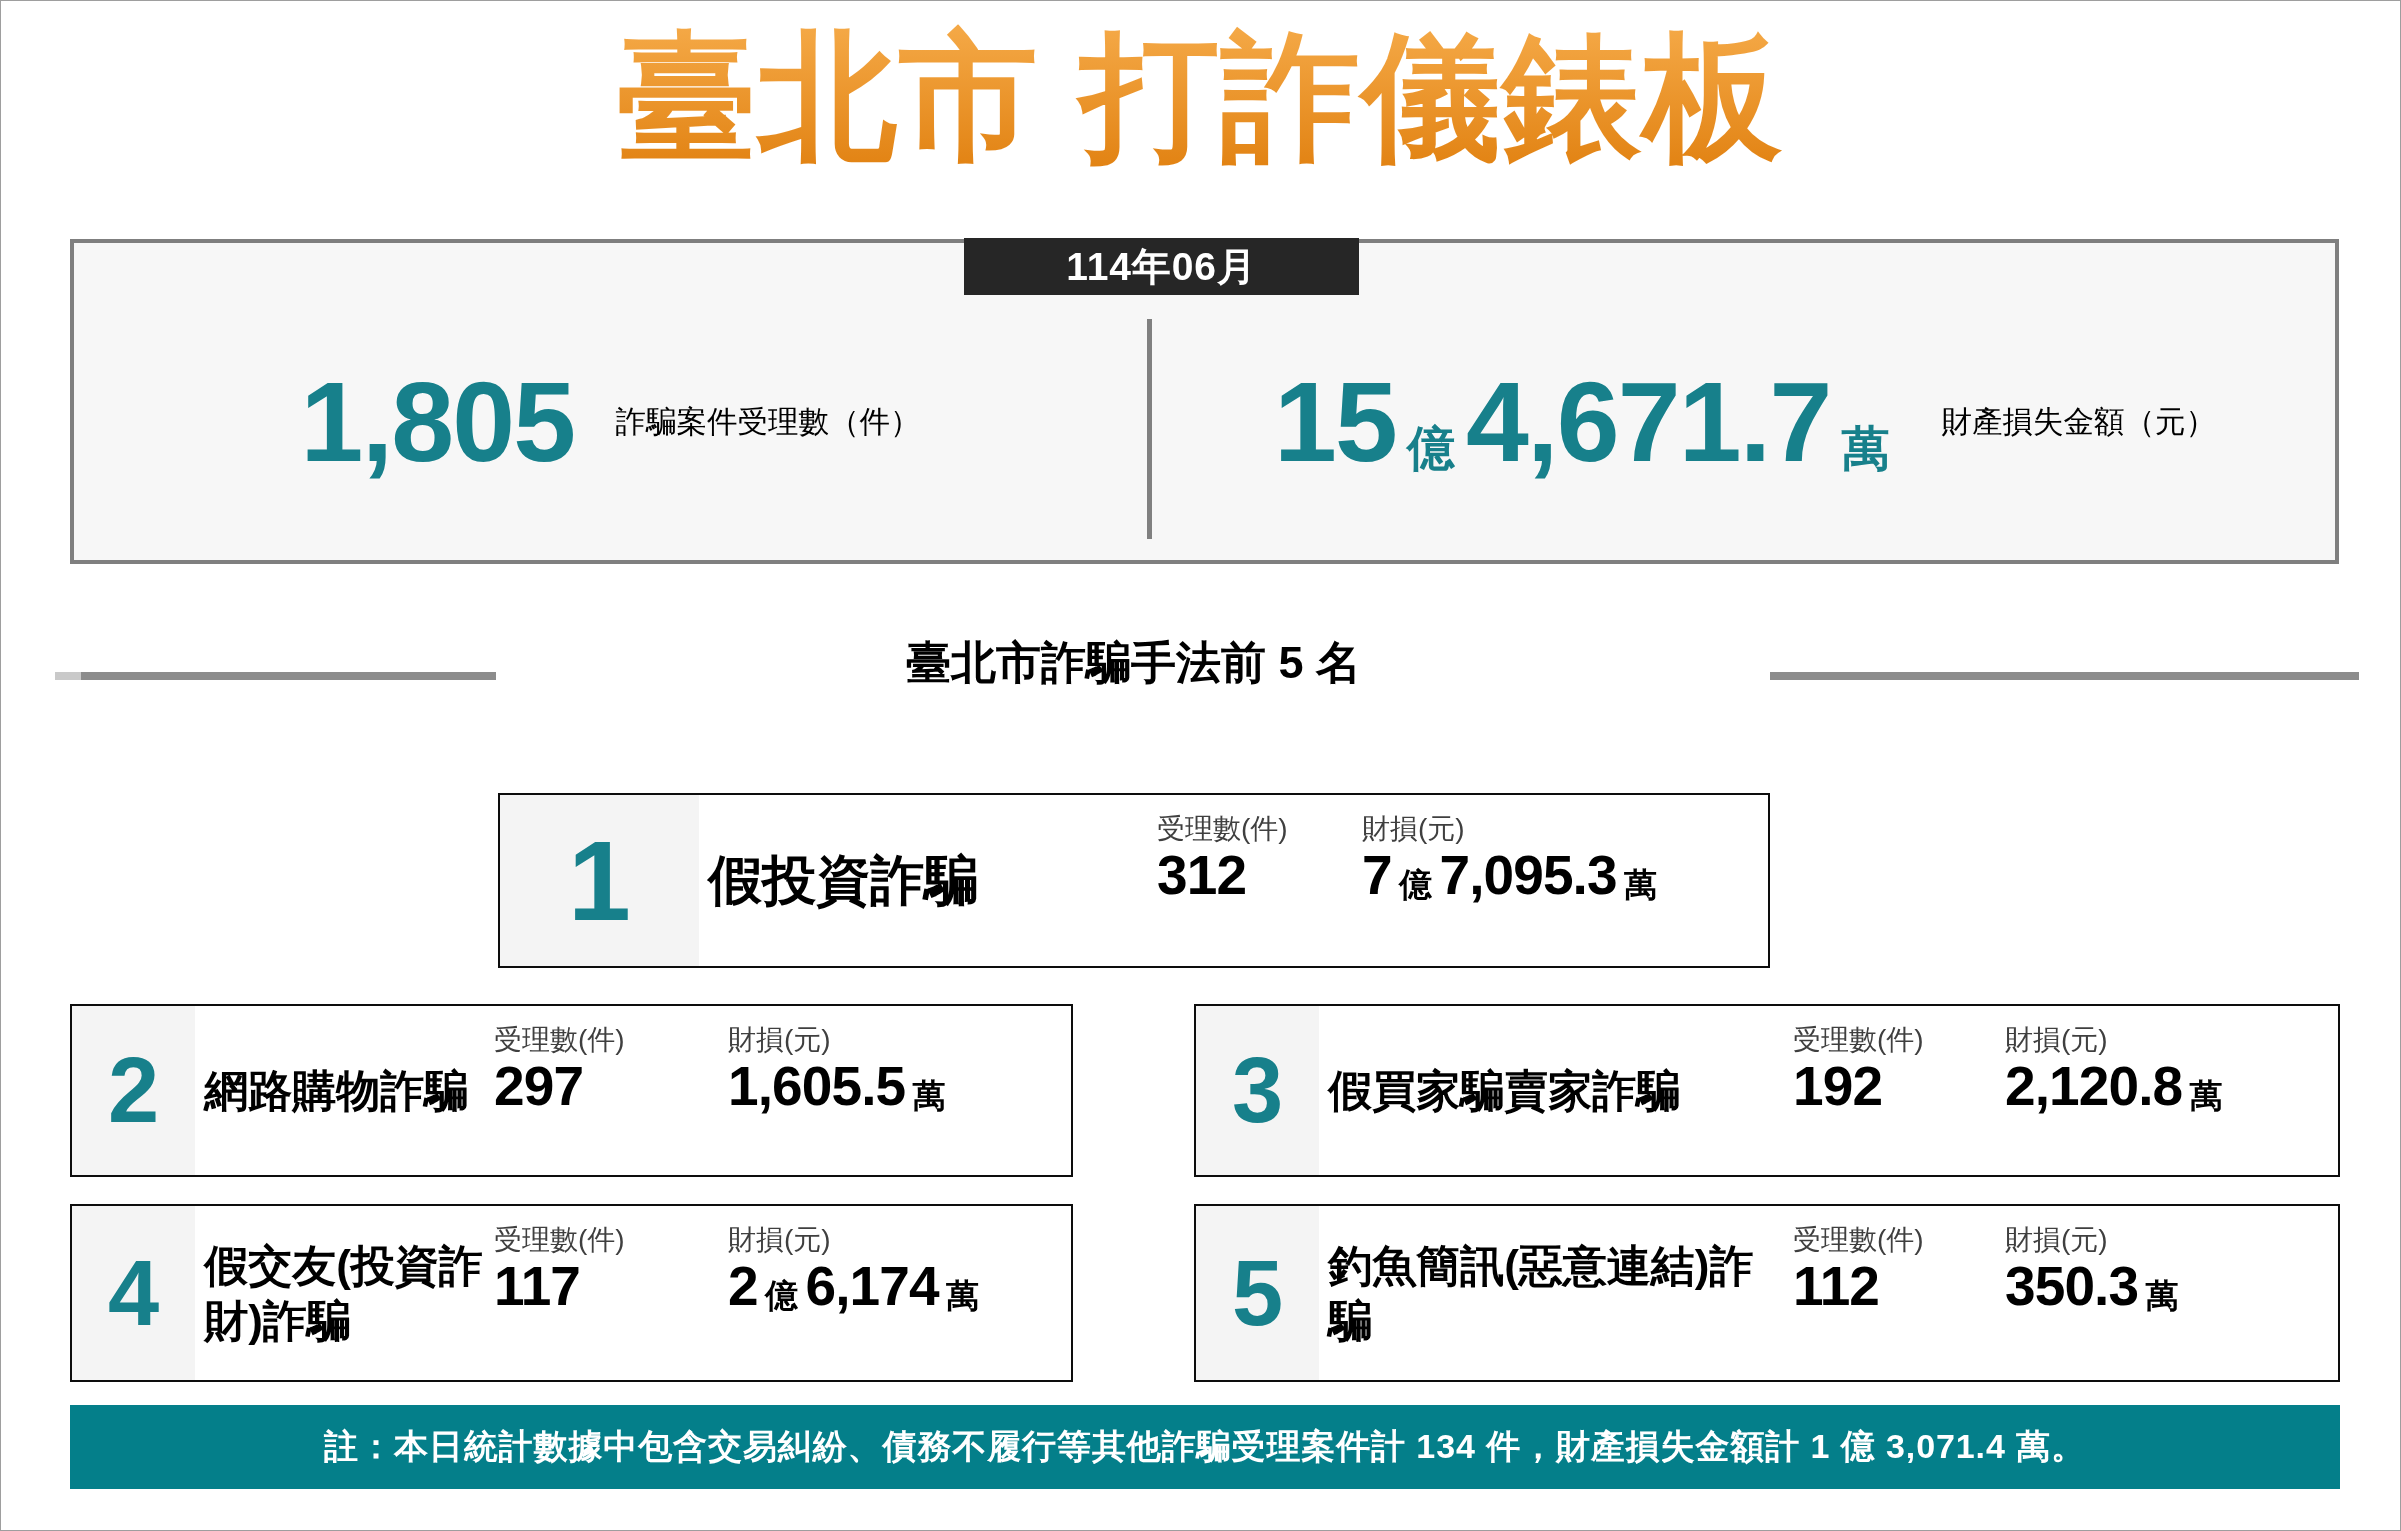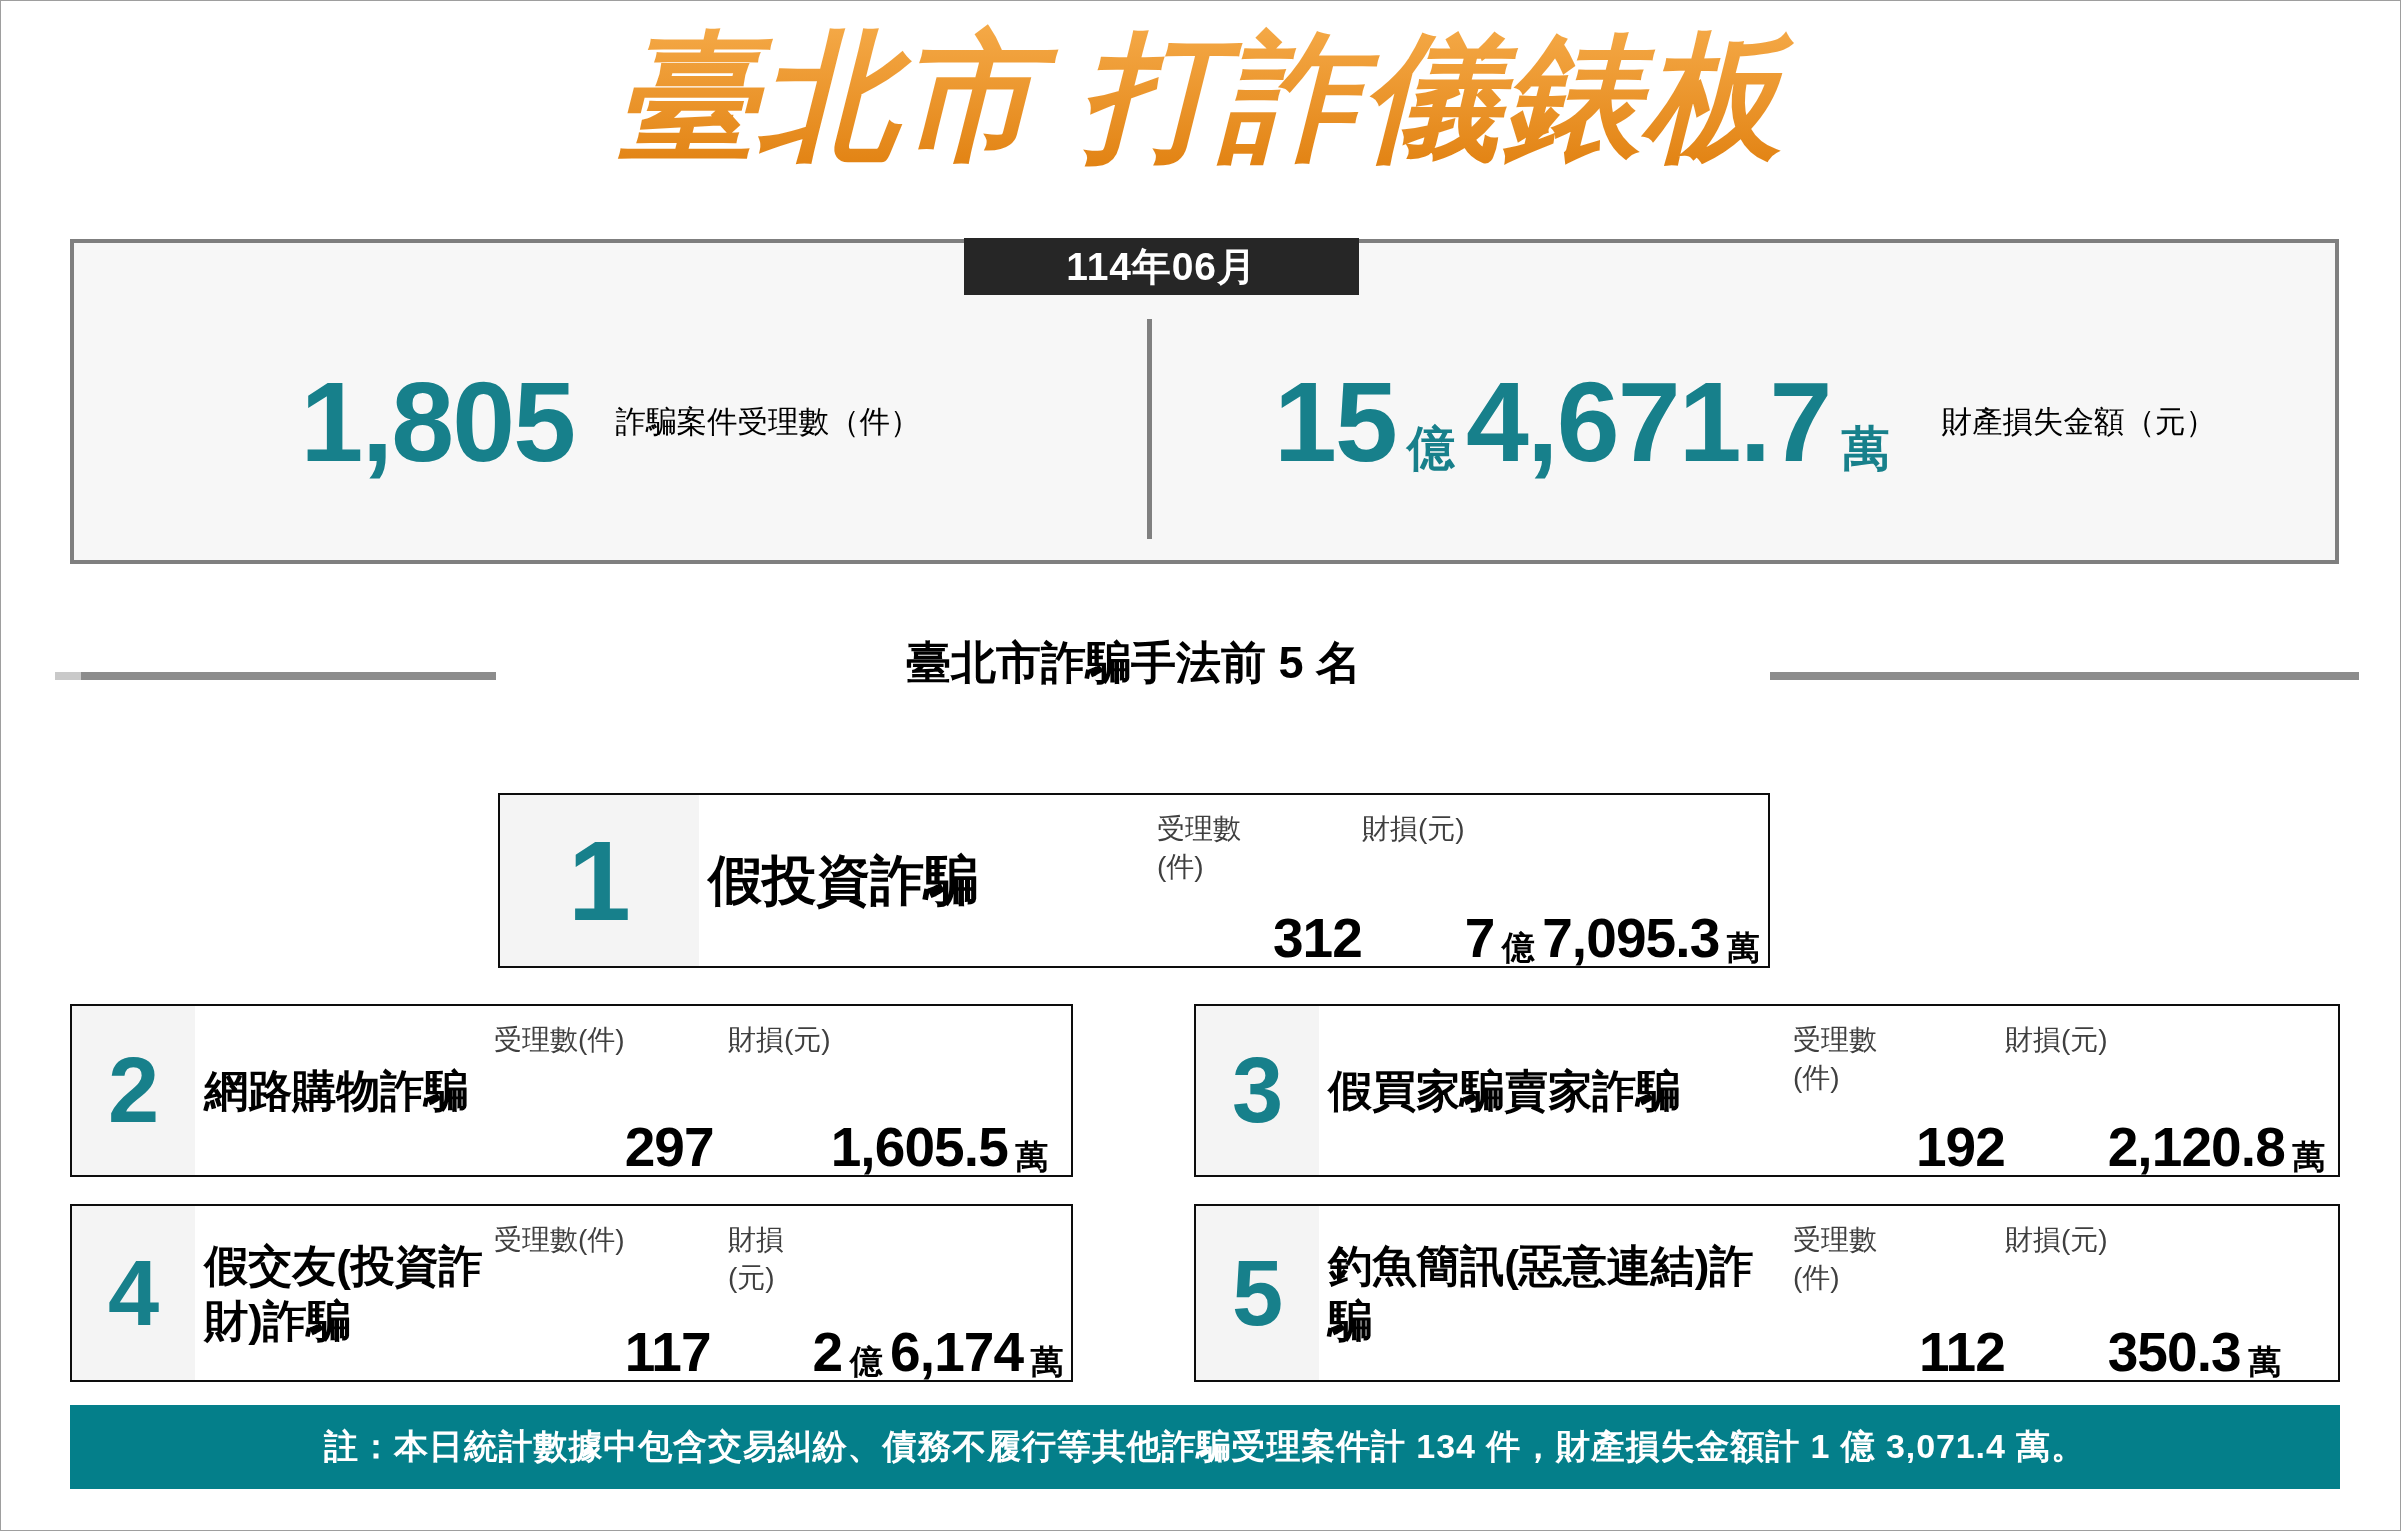--- a/index.html
+++ b/index.html
@@ -10,21 +10,21 @@
   }
   *{box-sizing:border-box; margin:0; padding:0;}
   html,body{width:2401px;height:1531px;}
   body{
     position:relative; background:#ffffff; overflow:hidden;
     border:1.8px solid #9E9E9E;
     font-family:"Liberation Sans", sans-serif;
   }
 
   
-  .title-wrap{position:absolute; top:13px; left:0; width:100%; text-align:center; line-height:1.2;font-style:italic;}
+  .title-wrap{position:absolute; top:13px; left:0; width:100%; text-align:center; line-height:1.2;}
   .title-text{
     font-size:139px; font-weight:bold; letter-spacing:1.8px; white-space:pre;
     color:#EC9420;
   }
   @supports ((-webkit-background-clip:text) or (background-clip:text)){
     .title-text{
       background:linear-gradient(to bottom, var(--orange-top), var(--orange-bottom));
       -webkit-background-clip:text; background-clip:text; color:transparent;
     }
   }
@@ -87,21 +87,21 @@
   .card-1 .rank-strip{width:199px; font-size:113px;}
   .small .rank-strip{width:123px; font-size:92px;}
 
   .rank-name{
     flex:1; display:flex; align-items:center; font-weight:bold; color:#000;
     white-space:pre-line; padding-left:9.2px; line-height:1.25;
   }
   .card-1 .rank-name{font-size:54px;}
   .small .rank-name{font-size:44px;}
 
-  .stat-col{flex:none; display:flex; flex-direction:row; padding-top:14.8px;}
+  .stat-col{flex:none; display:flex; flex-direction:column; padding-top:14.8px;}
   .stat-header{font-size:28px; color:var(--muted-text);}
   .stat-value{
     font-size:55px; font-weight:bold; color:#000;
     display:flex; align-items:flex-end; line-height:1; letter-spacing:-0.9px;
   }
   .stat-value .unit{font-size:33px; font-weight:bold; letter-spacing:0; margin:0 7.4px 1.8px 7.4px;}
   .card-1 .col-cases{width:205px;}
   .card-1 .col-loss{width:406px;}
   .small .col-cases{width:234px;}
   .small .col-loss{width:343px;}

